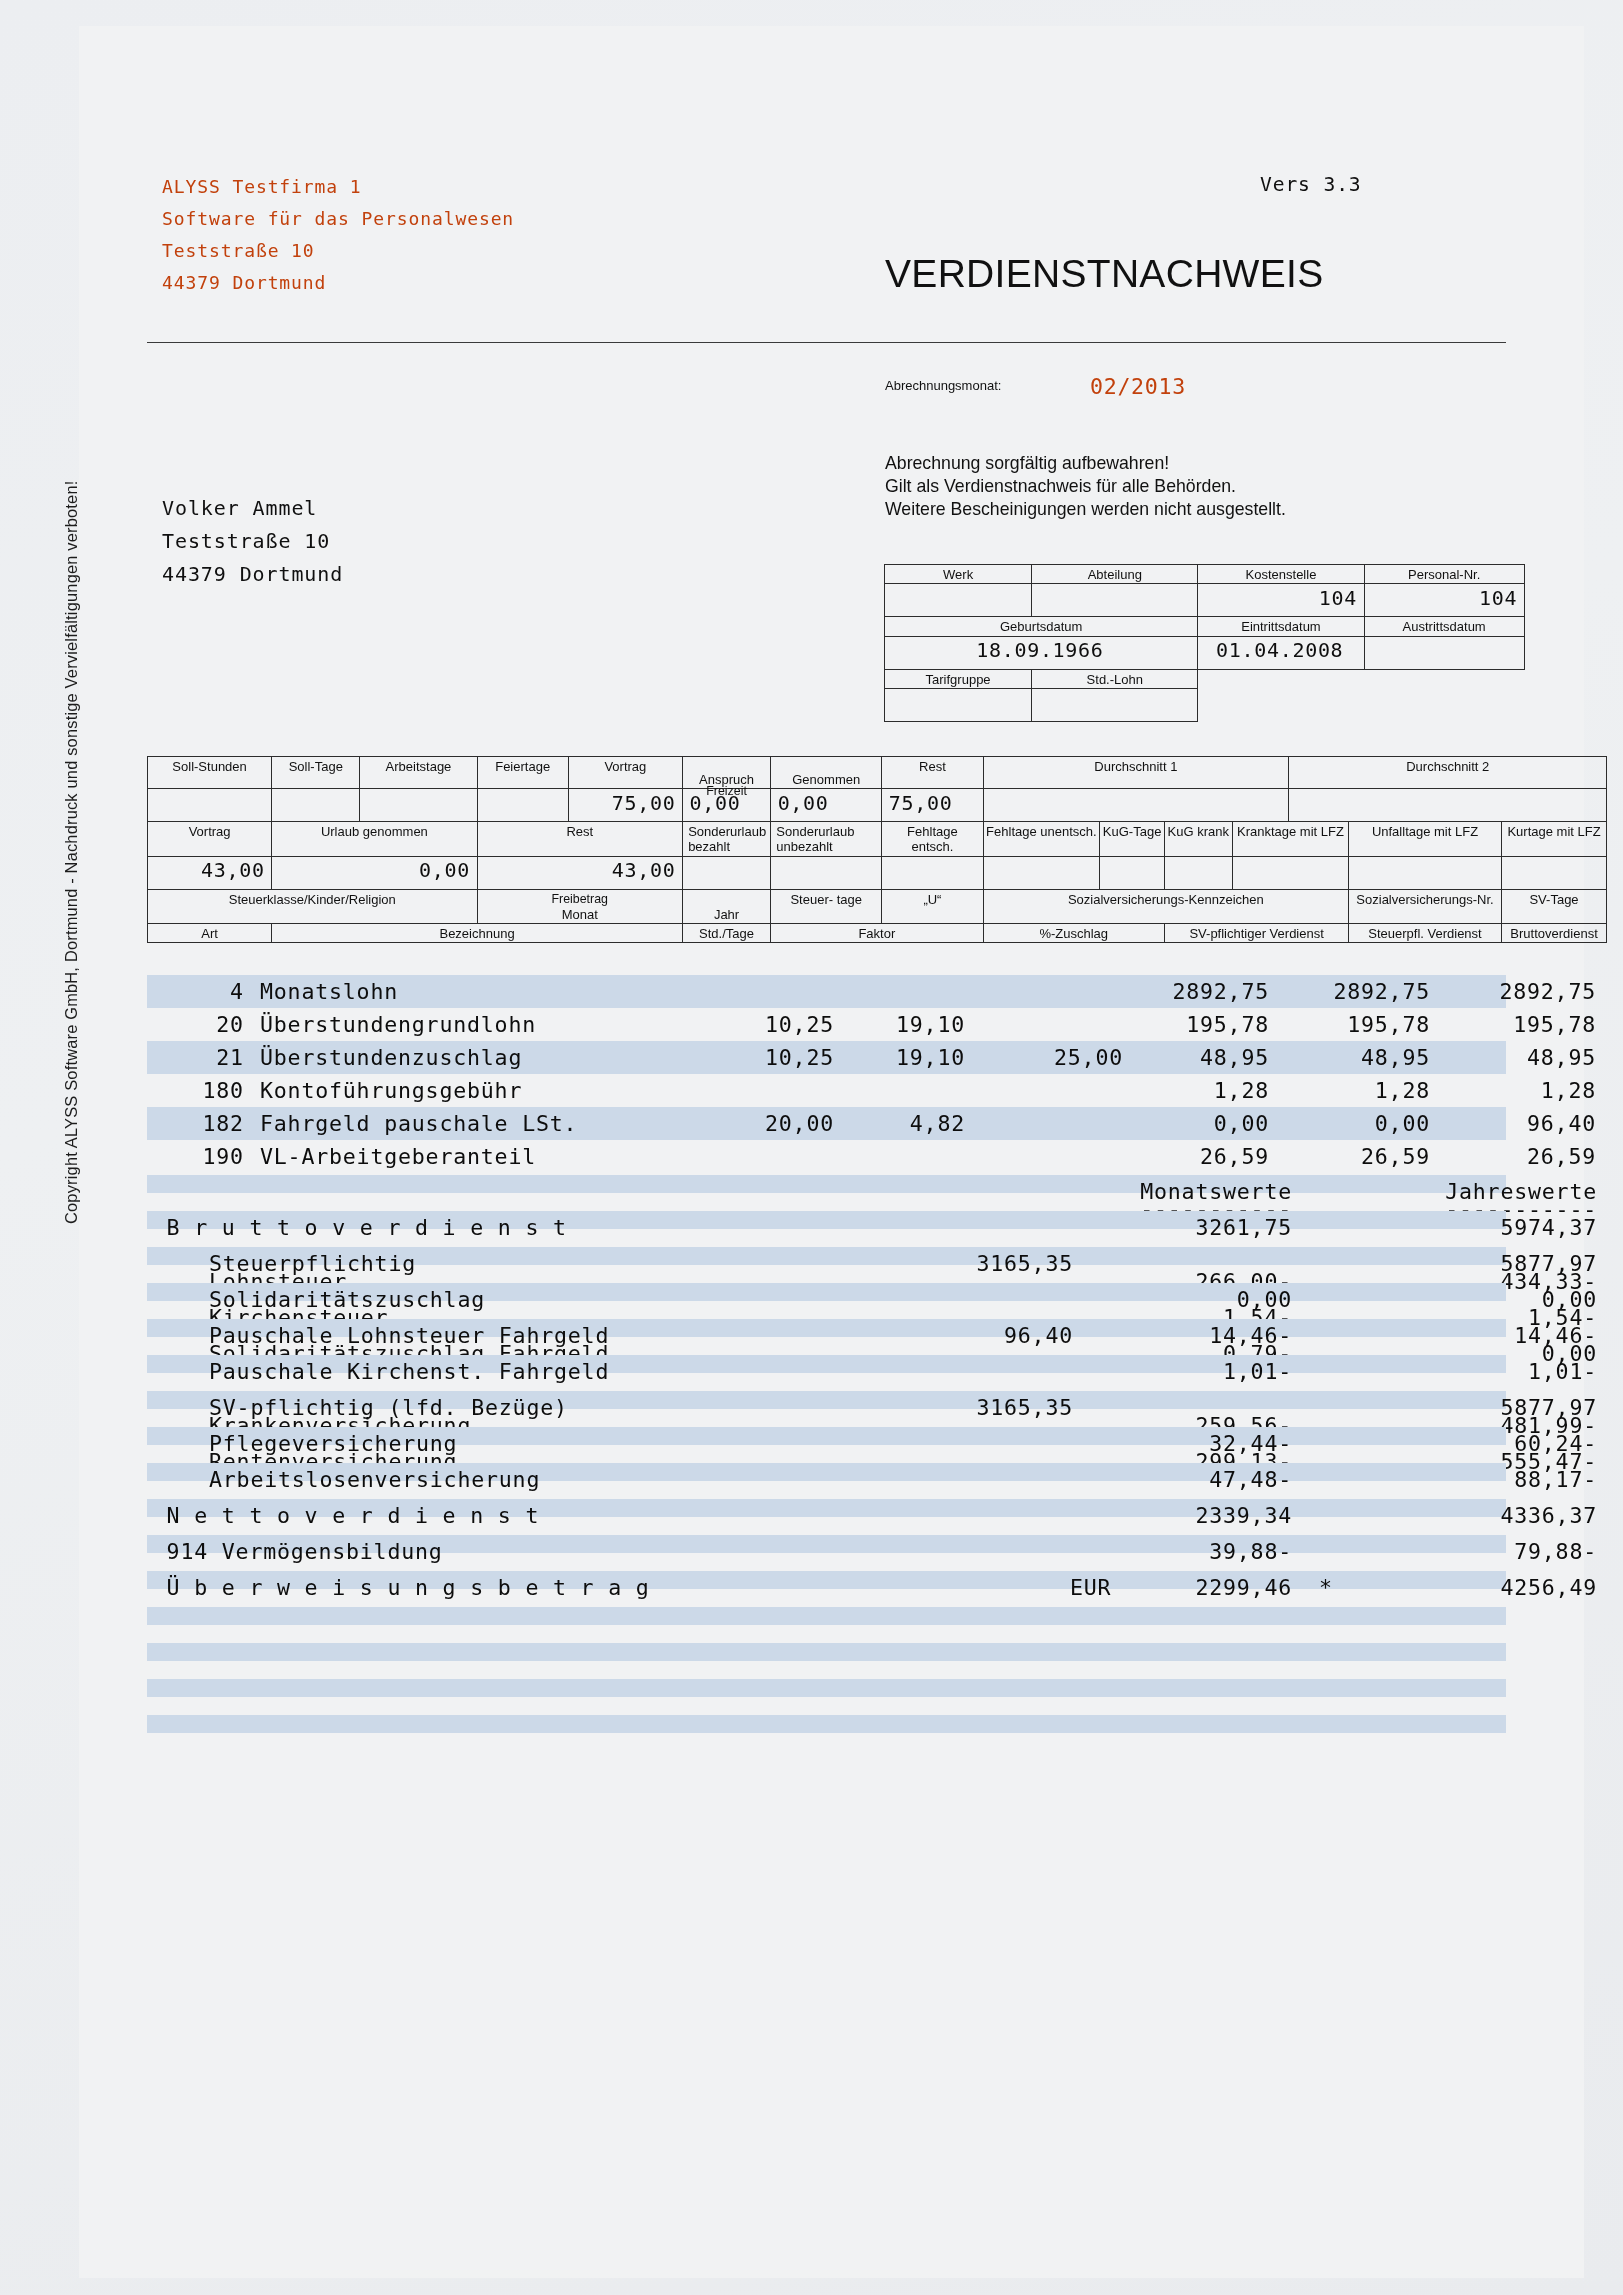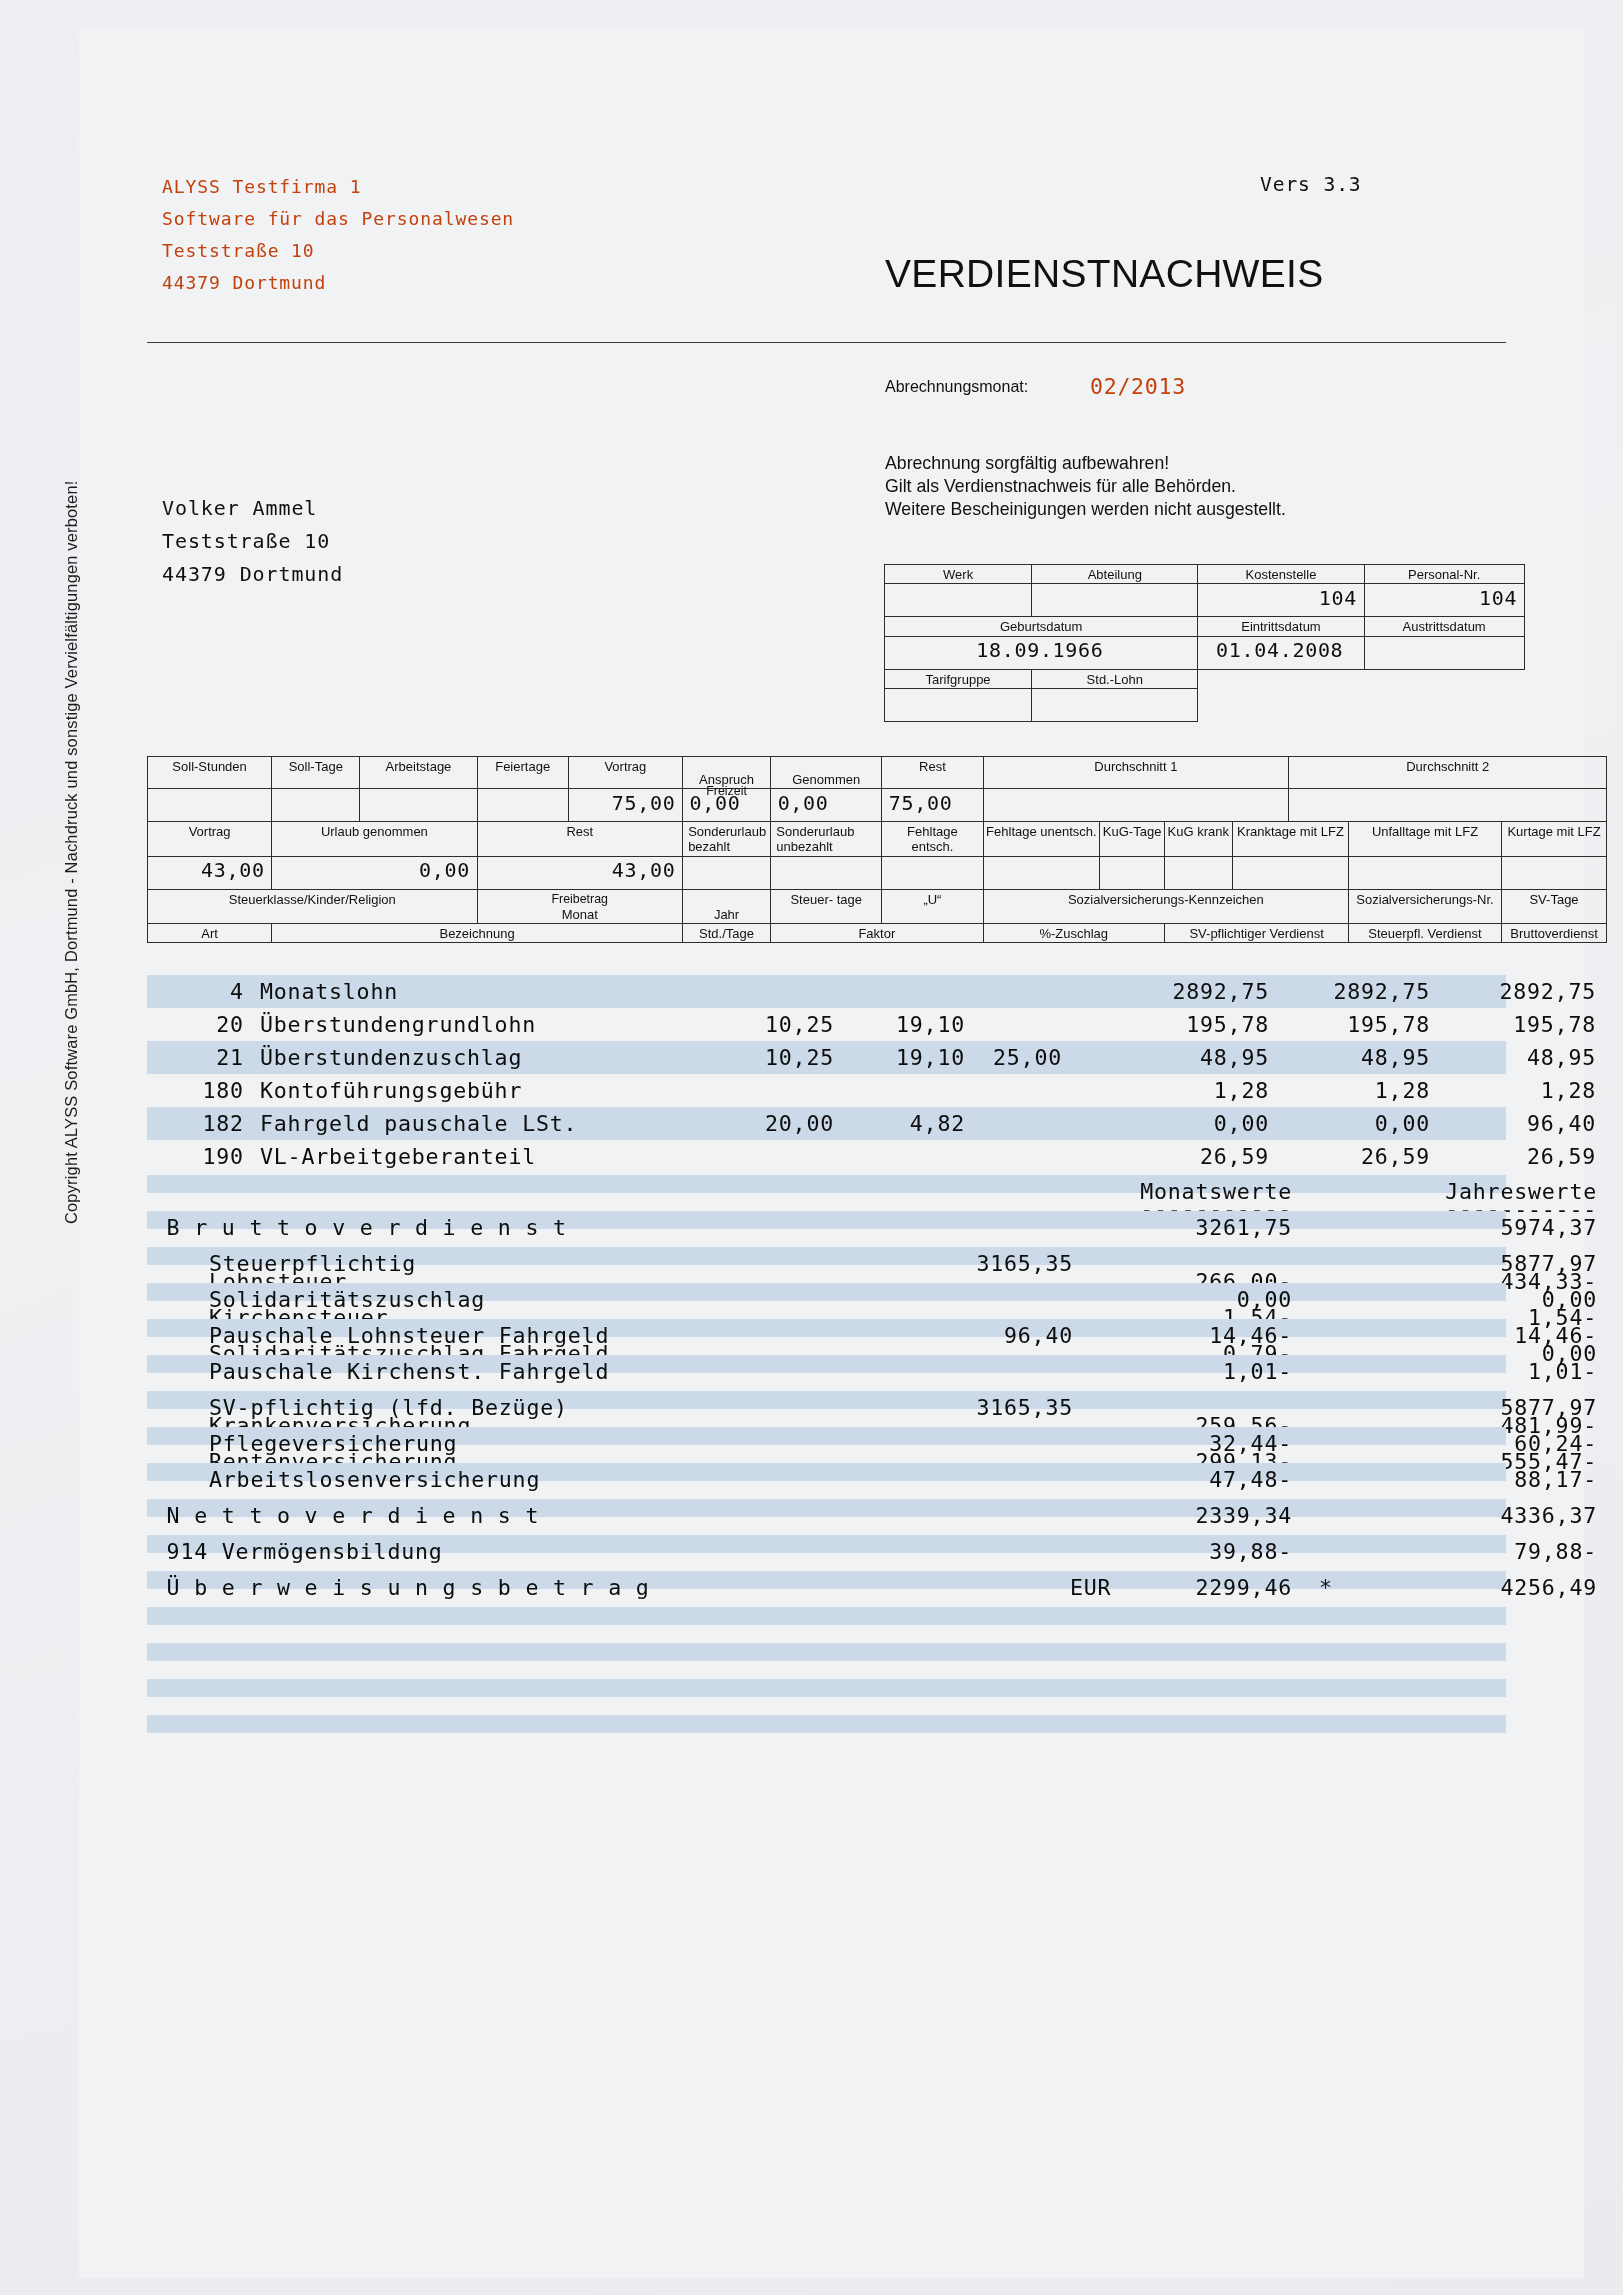--- a/index.html
+++ b/index.html
@@ -84,21 +84,21 @@
     top: 342px;
     width: 1359px;
     height: 1.3px;
     background: #3a3a3a;
   }
   .abr-label {
     position: absolute;
     left: 885px;
     top: 378px;
     font-family: "Liberation Sans", sans-serif;
-    font-size: 16px;
+    font-size: 13px;
     color: #111;
   }
   .abr-value {
     position: absolute;
     left: 1090px;
     top: 374px;
     font-size: 21.6px;
     color: #c2410c;
     letter-spacing: 0.7px;
   }
@@ -178,21 +178,21 @@
     position: absolute;
     font-size: 21.6px;
     color: #0d0d0d;
     letter-spacing: 0.8px;
     top: 3.9px;
   }
   .c-art   { left: 11.8px;  width: 85px; text-align: right; }
   .c-bez   { left: 113px; }
   .c-std   { left: 563px; width: 124px; text-align: right; }
   .c-fak   { left: 700px; width: 118px; text-align: right; }
-  .c-zus   { left: 784px; width: 131px; text-align: right; }
+  .c-zus   { left: 845px; width: 131px; text-align: right; }
   .c-svp   { left: 952px; width: 170px; text-align: right; }
   .c-stp   { left: 1129px; width: 154px; text-align: right; }
   .c-bru   { left: 1289px; width: 160px; text-align: right; }
 
   
   .summary {
     position: absolute;
     left: 147px;
     top: 1175px;
     width: 1359px;

